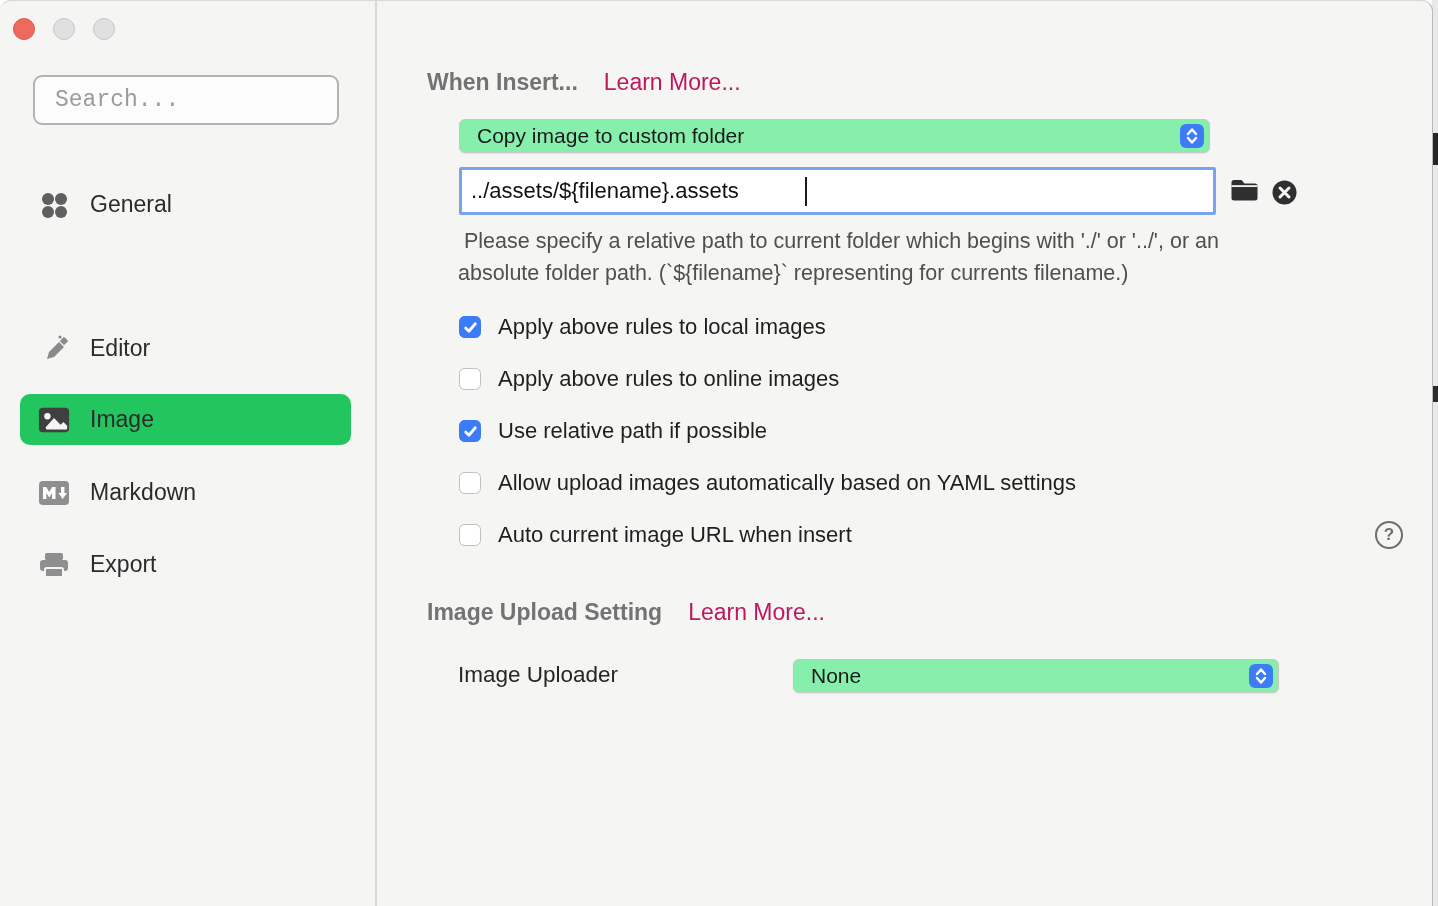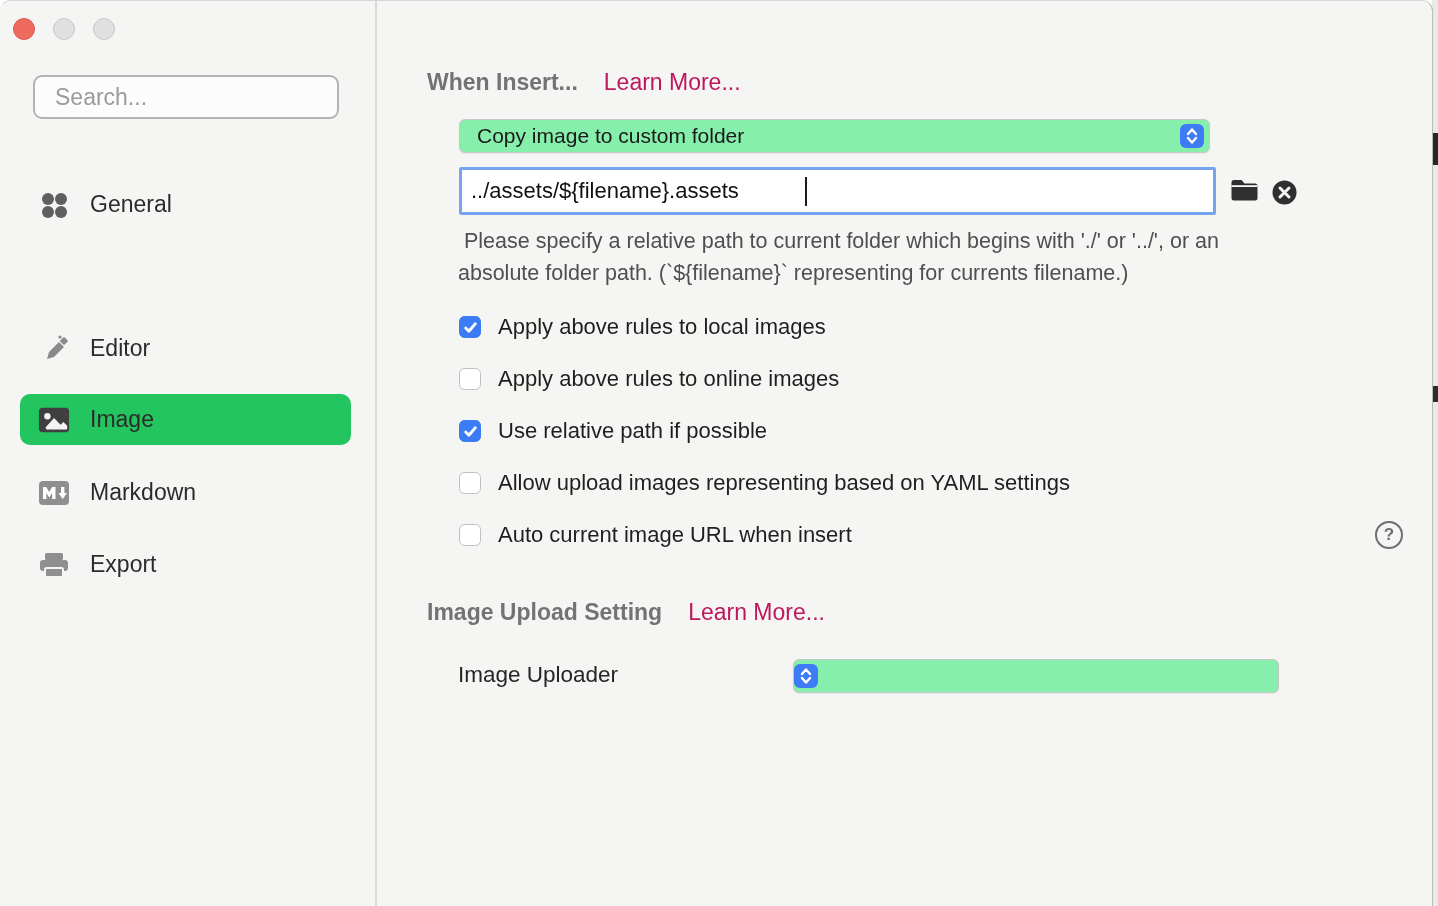--- a/index.html
+++ b/index.html
@@ -26,24 +26,24 @@
 
   
   .sidebar { position: absolute; left: 0; top: 0; width: 377px; height: 906px; border-right: 2px solid #d9d9d7; }
 
   .traffic { position: absolute; top: 17px; width: 22px; height: 22px; border-radius: 50%; }
   .traffic.close { left: 13px; background: #ee6a5f; border: 1px solid #e0564b; }
   .traffic.min   { left: 53px; background: #e0e0e0; border: 1px solid #c8c8c8; }
   .traffic.zoom  { left: 93px; background: #e0e0e0; border: 1px solid #c8c8c8; }
 
   .search-box {
-    position: absolute; left: 33px; top: 74px; width: 306px; height: 44px;
+    position: absolute; left: 33px; top: 74px; width: 306px; height: 50px;
     background: #fcfcfc; border: 2px solid #b3b3b3; border-radius: 9px;
     font-size: 23px; color: #2e2e2e; padding: 0 20px; outline: none;
-    font-family: Liberation Sans, sans-serif;
+    font-family: Liberation Mono, monospace;
   }
   .search-box::placeholder { color: #9b9b9b; }
 
   .side-item {
     position: absolute; left: 20px; width: 331px; height: 51px;
     display: flex; align-items: center; border-radius: 10px; cursor: default;
   }
   .side-item.selected { background: #22c55e; }
   .side-item .icn { width: 32px; height: 32px; margin-left: 18px; display: flex; align-items: center; justify-content: center; }
   .side-item .lbl { margin-left: 20px; font-size: 23px; color: #2b2b2b; }
@@ -233,40 +233,41 @@
               <path d="M2.5 7.5 L5.5 10.5 L11.5 3.5" stroke="#ffffff" stroke-width="2.6" fill="none" stroke-linecap="round" stroke-linejoin="round"></path>
             </svg>
         </span>
         <span class="clabel">Use relative path if possible</span>
       </div>
 
       <div class="check-row" style="top:469px">
         <span class="checkbox">
           
         </span>
-        <span class="clabel">Allow upload images representing based on YAML settings</span>
+        <span class="clabel">Allow upload images automatically based on YAML settings</span>
       </div>
 
       <div class="check-row" style="top:521px">
         <span class="checkbox">
           
         </span>
         <span class="clabel">Auto current image URL when insert</span>
       </div>
 
       <button class="help-circle" style="left:996px">?</button>
 
       <div class="section-head" style="left:48px; top:598px">
         <span class="section-title">Image Upload Setting</span>
         <a class="learn-more">Learn More...</a>
       </div>
 
       <div class="uploader-label">Image Uploader</div>
 
       <div class="mac-select" style="left:414px; top:658px; width:486px">
+        <span class="sel-text">None</span>
         <span class="stepper">
           <svg width="16" height="20" viewBox="0 0 16 20">
             <path d="M4 8 L8 3.5 L12 8" fill="none" stroke="#ffffff" stroke-width="2.4" stroke-linecap="round" stroke-linejoin="round"></path>
             <path d="M4 12 L8 16.5 L12 12" fill="none" stroke="#ffffff" stroke-width="2.4" stroke-linecap="round" stroke-linejoin="round"></path>
           </svg>
         </span>
       </div>
 
     </div>
   </div>

